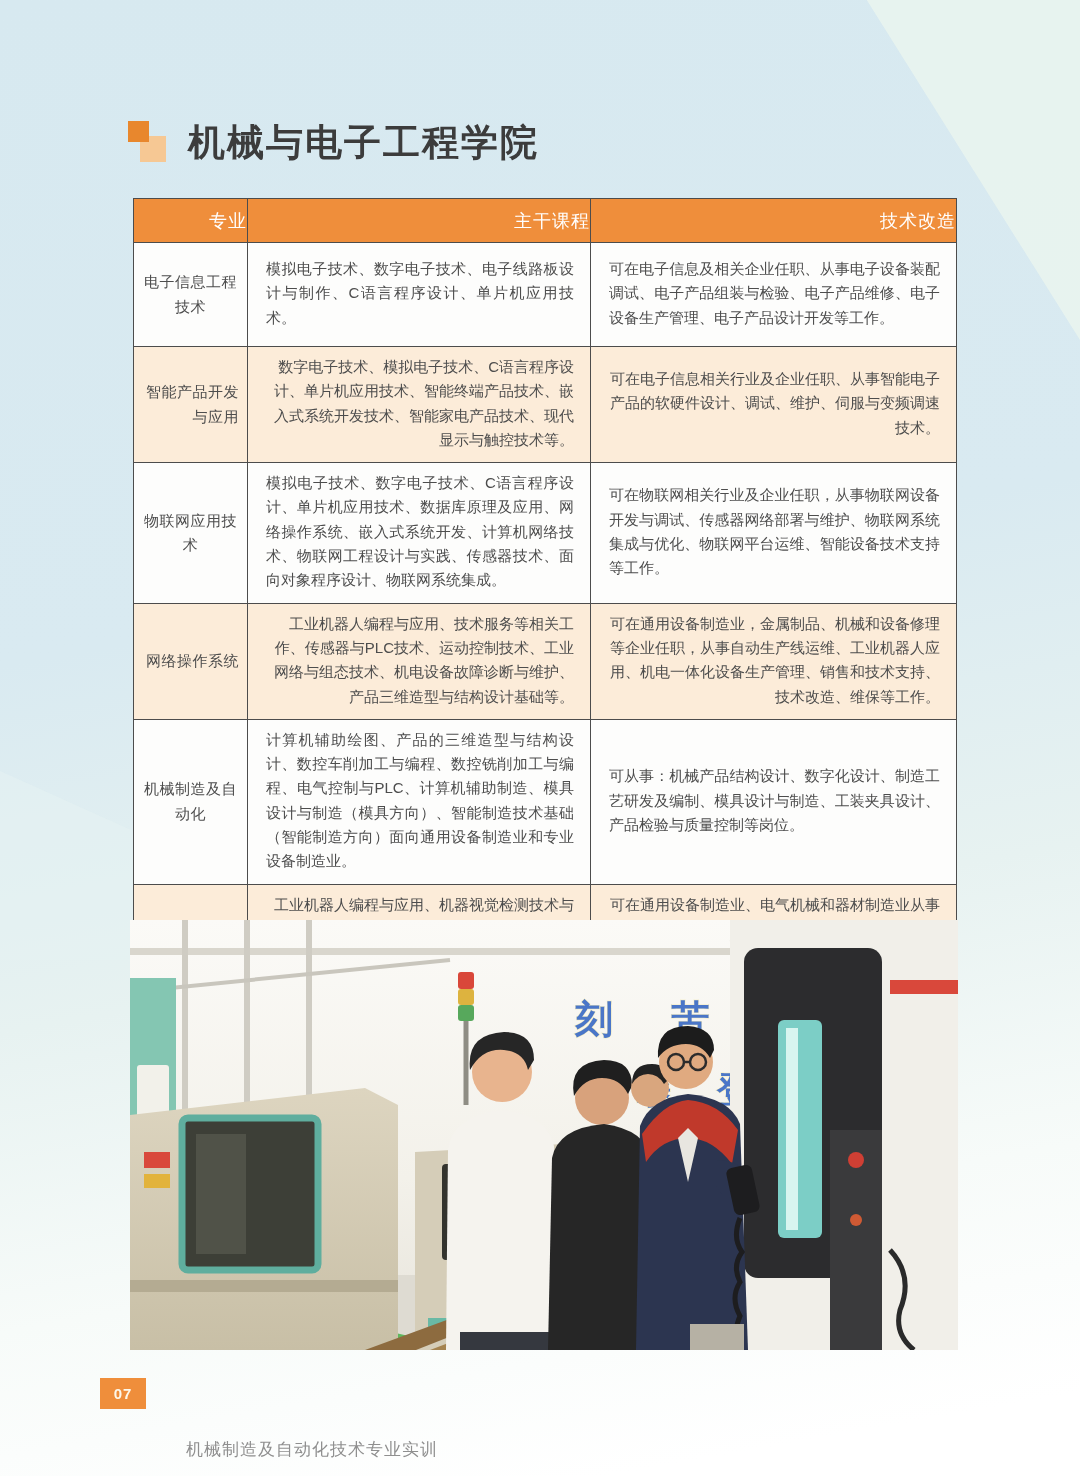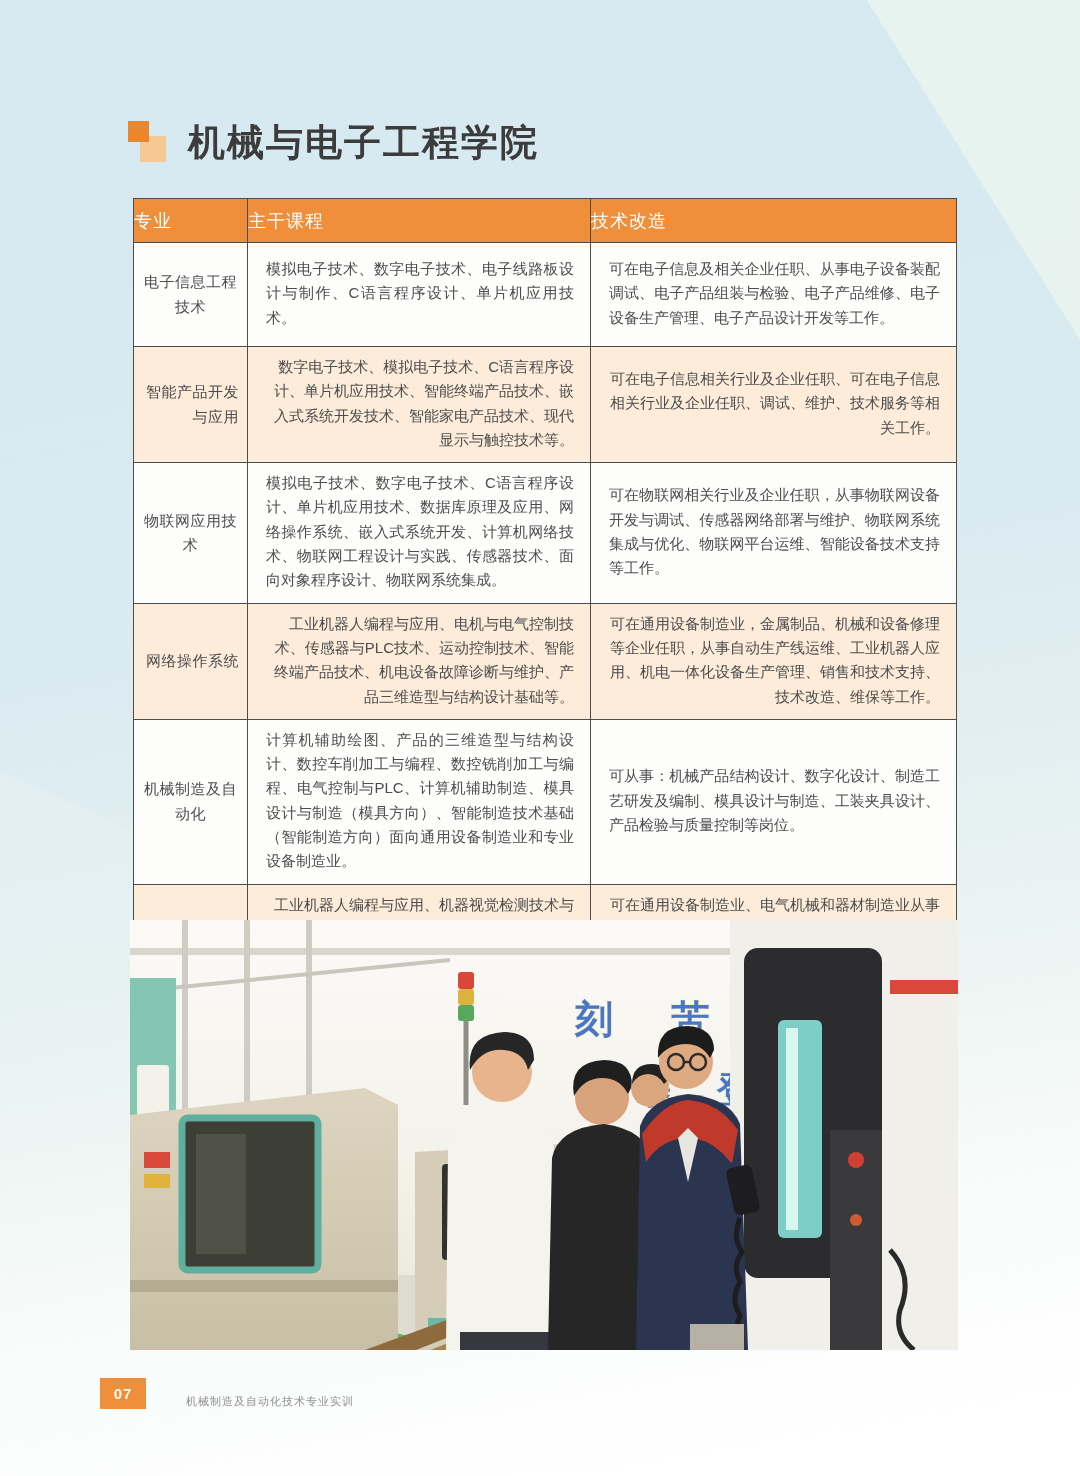--- a/index.html
+++ b/index.html
@@ -33,43 +33,43 @@
   table.majors {
     position:absolute; left:133px; top:198px; width:823px;
     border-collapse:collapse; table-layout:fixed;
     border:1.5px solid #4c4c4c;
   }
   table.majors col.c1 { width:114px; }
   table.majors col.c2 { width:343px; }
   table.majors col.c3 { width:366px; }
   table.majors th {
     background:#ef8e3b; color:#ffffff; font-size:18px; font-weight:500;
-    height:44px; text-align:left; border:1px solid #4c4c4c; letter-spacing:1px;
+    height:44px; text-align:right; border:1px solid #4c4c4c; letter-spacing:1px;
   }
   table.majors td {
     border:1px solid #4c4c4c; vertical-align:middle;
     font-size:15px; color:#4d4d4d; line-height:1.62;
   }
   td.major { text-align:center; padding:22px 8px; letter-spacing:.5px; }
   td.courses, td.careers { padding:8px 16px 10px 18px; text-align:justify; }
   tr.row-white td { background:#fdfdfc; }
   tr.row-peach td { background:#fcecd9;text-align:right; }
   tr.h104 { height:104px; } tr.h100 { height:100px; } tr.h122 { height:122px; }
   tr.h110 { height:110px; } tr.h108 { height:108px; }
 
   
   .photo {
     position:absolute; left:130px; top:920px; width:828px; height:430px;
     overflow:hidden; background:#f6f5f1;
   }
   .photo svg { display:block; }
 
   .photo-caption {
-    position:absolute; left:186px; top:1394px;
-    font-size:11px; color:#8f8f8f; letter-spacing:1px;
+    position:absolute; left:186px; top:1438px;
+    font-size:17px; color:#8f8f8f; letter-spacing:1px;
   }
 
   .page-number {
     position:absolute; left:100px; top:1378px; width:46px; height:31px;
     background:#ef8e3b; color:#fdf8ea; font-size:15px; font-weight:bold;
     display:flex; align-items:center; justify-content:center; letter-spacing:1px;
   }
 </style>
 </head>
 <body>
@@ -102,30 +102,30 @@
     </thead>
     <tbody>
       <tr class="row-white h104">
         <td class="major">电子信息工程技术</td>
         <td class="courses">模拟电子技术、数字电子技术、电子线路板设计与制作、C语言程序设计、单片机应用技术。</td>
         <td class="careers">可在电子信息及相关企业任职、从事电子设备装配调试、电子产品组装与检验、电子产品维修、电子设备生产管理、电子产品设计开发等工作。</td>
       </tr>
       <tr class="row-peach h100">
         <td class="major">智能产品开发与应用</td>
         <td class="courses">数字电子技术、模拟电子技术、C语言程序设计、单片机应用技术、智能终端产品技术、嵌入式系统开发技术、智能家电产品技术、现代显示与触控技术等。</td>
-        <td class="careers">可在电子信息相关行业及企业任职、可在电子信息相关行业及企业任职、调试、维护、技术服务等相关工作。</td>
+        <td class="careers">可在电子信息相关行业及企业任职、从事智能电子产品的软硬件设计、调试、维护、伺服与变频调速技术。</td>
       </tr>
       <tr class="row-white h122">
         <td class="major">物联网应用技术</td>
         <td class="courses">模拟电子技术、数字电子技术、C语言程序设计、单片机应用技术、数据库原理及应用、网络操作系统、嵌入式系统开发、计算机网络技术、物联网工程设计与实践、传感器技术、面向对象程序设计、物联网系统集成。</td>
         <td class="careers">可在物联网相关行业及企业任职，从事物联网设备开发与调试、传感器网络部署与维护、物联网系统集成与优化、物联网平台运维、智能设备技术支持等工作。</td>
       </tr>
       <tr class="row-peach h110">
         <td class="major">网络操作系统</td>
-        <td class="courses">工业机器人编程与应用、电机与电气控制技术、传感器与PLC技术、运动控制技术、智能终端产品技术、机电设备故障诊断与维护、产品三维造型与结构设计基础等。</td>
+        <td class="courses">工业机器人编程与应用、技术服务等相关工作、传感器与PLC技术、运动控制技术、工业网络与组态技术、机电设备故障诊断与维护、产品三维造型与结构设计基础等。</td>
         <td class="careers">可在通用设备制造业，金属制品、机械和设备修理等企业任职，从事自动生产线运维、工业机器人应用、机电一体化设备生产管理、销售和技术支持、技术改造、维保等工作。</td>
       </tr>
       <tr class="row-white h122">
         <td class="major">机械制造及自动化</td>
         <td class="courses">计算机辅助绘图、产品的三维造型与结构设计、数控车削加工与编程、数控铣削加工与编程、电气控制与PLC、计算机辅助制造、模具设计与制造（模具方向）、智能制造技术基础（智能制造方向）面向通用设备制造业和专业设备制造业。</td>
         <td class="careers">可从事：机械产品结构设计、数字化设计、制造工艺研发及编制、模具设计与制造、工装夹具设计、产品检验与质量控制等岗位。</td>
       </tr>
       <tr class="row-peach h108">
         <td class="major">电气自动化技术</td>
         <td class="courses">工业机器人编程与应用、机器视觉检测技术与应用、PLC应用技术、伺服与变频调速技术、工业网络与组态技术、供配电技术、自动化系统集成创新等。</td>

